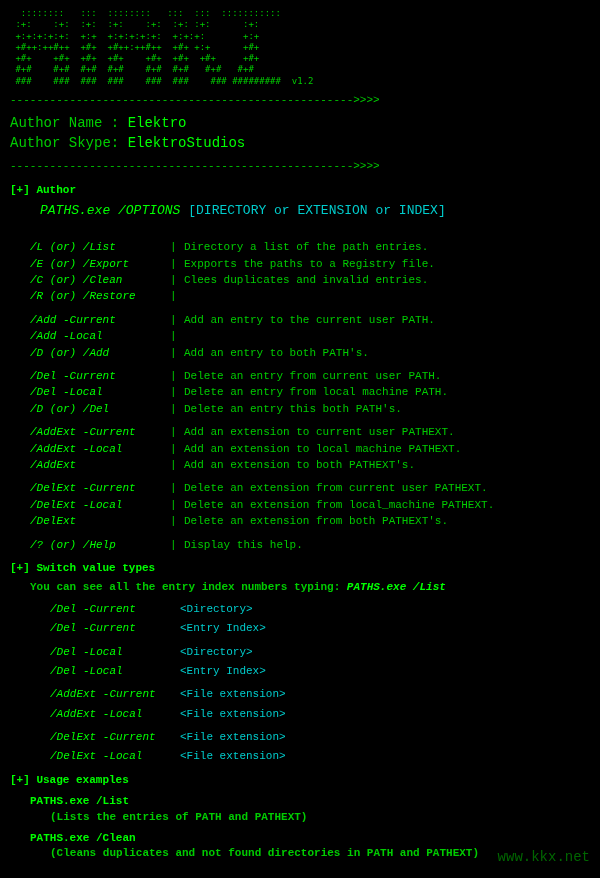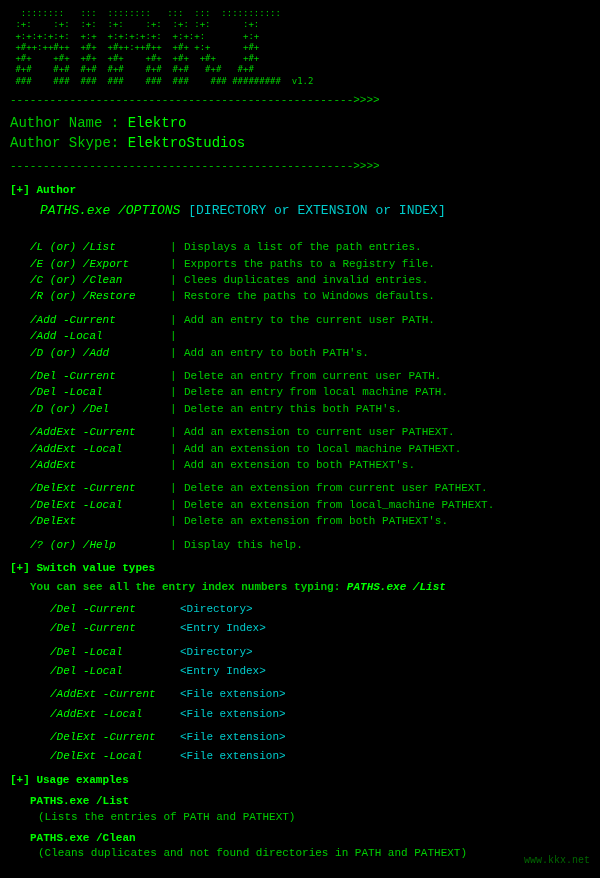--- a/index.html
+++ b/index.html
@@ -83,28 +83,29 @@
     }
     .usage-example {
       margin: 6px 0 2px 20px;
     }
     .usage-cmd {
       color: #00ff00;
       font-weight: bold;
     }
     .usage-desc {
       color: #00cc00;
-      margin-left: 8px;
+      margin-left: 20px;
+      font-weight: bold;
     }
     .watermark {
       position: fixed;
       bottom: 10px;
       right: 10px;
       color: #006600;
-      font-size: 10px;
+      font-size: 14px;
     }
     .logo-art {
       font-size: 9px;
       line-height: 1.25;
       letter-spacing: 0px;
     }
   </style>
 </head>
 <body>
 
@@ -135,36 +136,35 @@
       <span style="color:#00ff00;font-style:italic;">PATHS.exe </span><span style="color:#00ff00;font-style:italic;">/OPTIONS </span><span style="color:#00cccc;">[DIRECTORY or EXTENSION or INDEX]</span>
     </div>
   </div>
 
   <div style="margin-top:6px;">
 
     <div class="switch-table switch-group">
       <div class="switch-row">
         <span class="switch-col">/L (or) /List</span>
         <span class="pipe-col">  |</span>
-        <span class="desc-col">Displays a list of the path entries.</span>
+        <span class="desc-col">Directory a list of the path entries.</span>
       </div>
       <div class="switch-row">
         <span class="switch-col">/E (or) /Export</span>
         <span class="pipe-col">|</span>
         <span class="desc-col">Expports the paths to a Registry file.</span>
       </div>
       <div class="switch-row">
         <span class="switch-col">/C (or) /Clean</span>
         <span class="pipe-col"> |</span>
         <span class="desc-col">Clees duplicates and invalid entries.</span>
       </div>
       <div class="switch-row">
         <span class="switch-col">/R (or) /Restore</span>
         <span class="pipe-col">|</span>
-        <span class="desc-col">Restore the paths to Windows defaults.</span>
       </div>
     </div>
 
     <div class="switch-table switch-group">
       <div class="switch-row">
         <span class="switch-col">/Add -Current</span>
         <span class="pipe-col">  |</span>
         <span class="desc-col">Add an entry to the current user PATH.</span>
       </div>
       <div class="switch-row">

